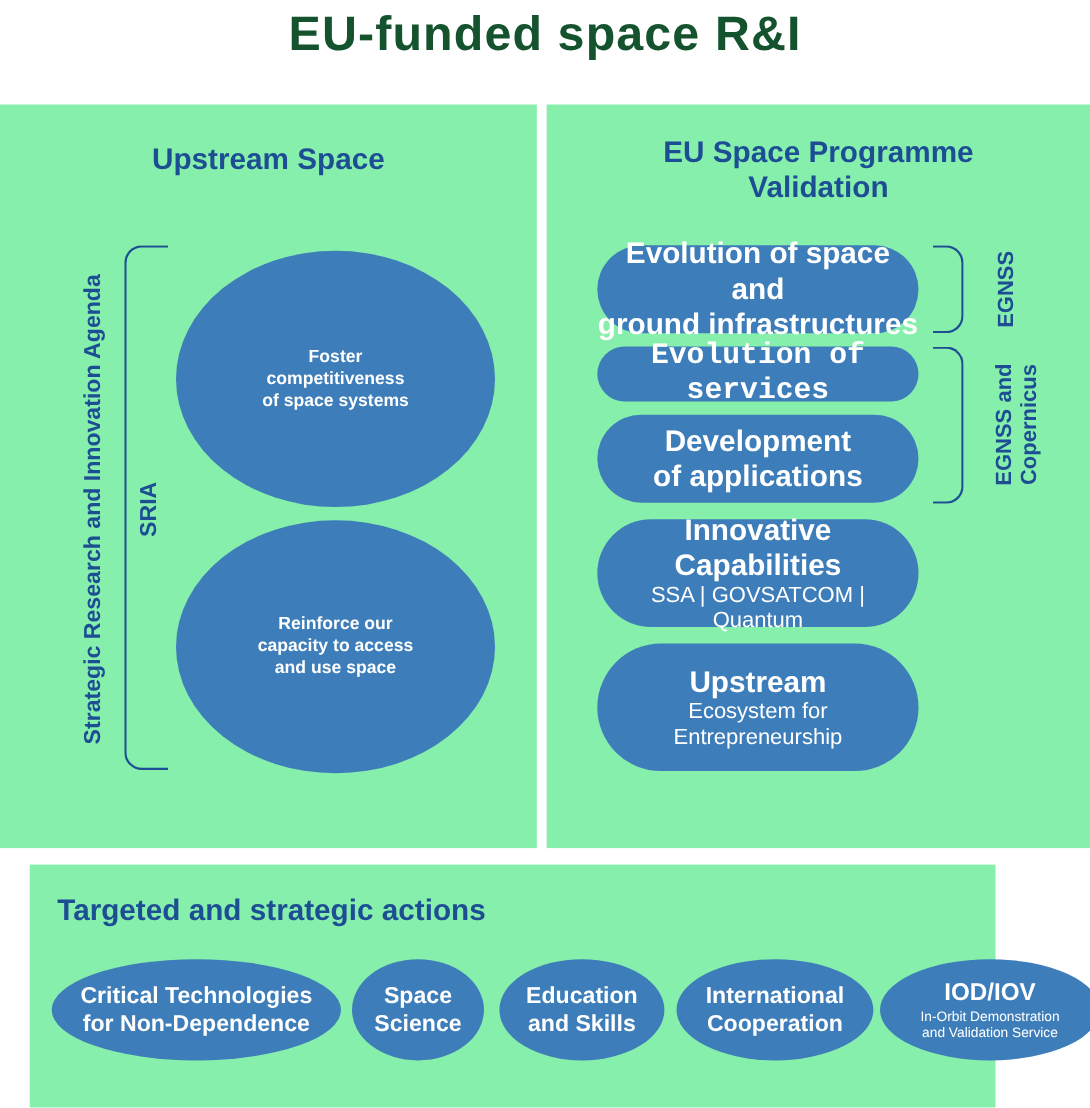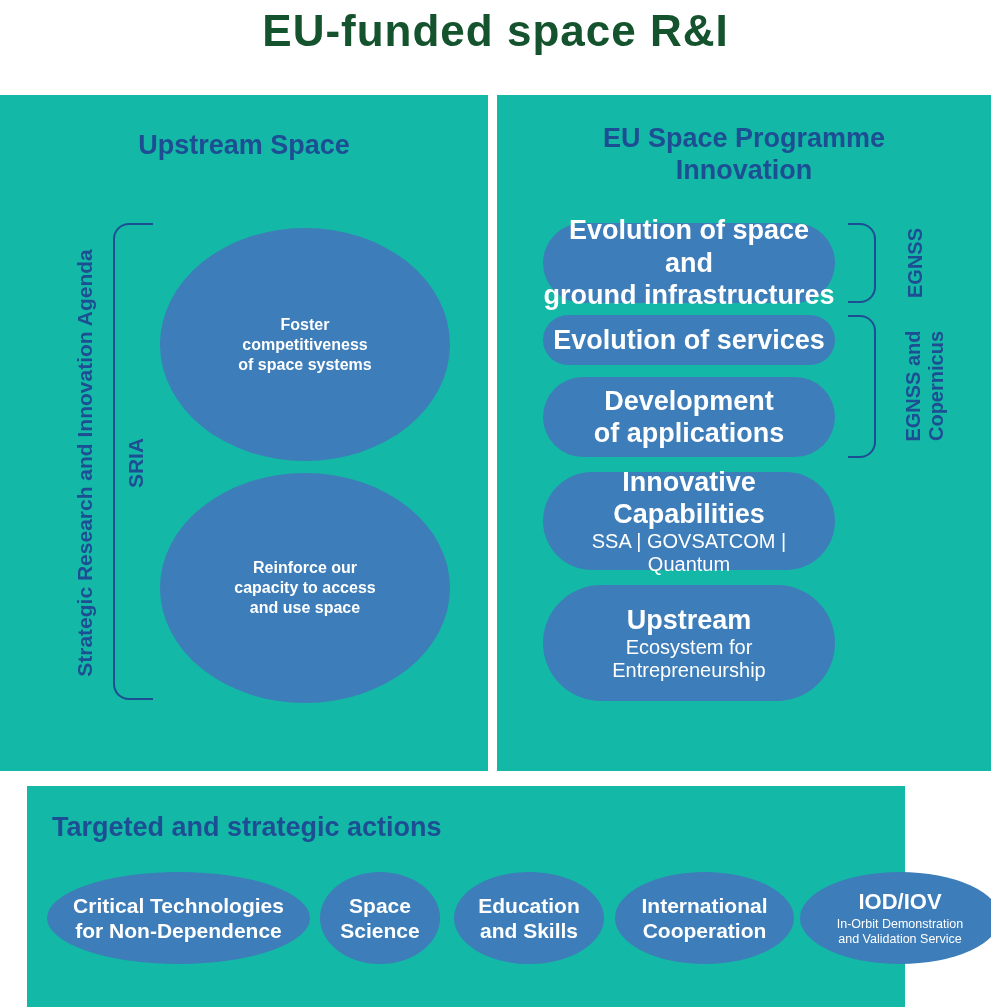--- a/index.html
+++ b/index.html
@@ -12,21 +12,21 @@
   }
   .stage { position: absolute; left: 0; top: 0; width: 991px; height: 1007px; }
 
   .main-title {
     position: absolute; left: 0; top: 6px; width: 991px;
     text-align: center;
     font-size: 44px; font-weight: 800; letter-spacing: 1px;
     color: #14532d;
   }
 
-  .panel { position: absolute; background: #14b8a6; }
+  .panel { position: absolute; background: #86efac; }
   .panel-left  { left: 0;   top: 95px;  width: 488px; height: 676px; }
   .panel-right { left: 497px; top: 95px; width: 494px; height: 676px; }
   .panel-bottom{ left: 0;   top: 786px; width: 878px; height: 221px; margin-left: 27px; }
 
   .section-heading {
     color: #1d4e94; font-weight: 800; font-size: 27px;
     line-height: 1.18; white-space: pre-line;
   }
   .heading-upstream { position: absolute; left: 0; top: 35px; width: 100%; text-align: center; }
   .heading-programme { position: absolute; left: 0; top: 28px; width: 100%; text-align: center; }
@@ -74,21 +74,21 @@
 
   .pill {
     position: absolute; left: 46px; width: 292px;
     background: #3d7db9; border-radius: 999px;
     display: flex; flex-direction: column; align-items: center; justify-content: center;
     color: #ffffff; text-align: center;
   }
   .pill-title { font-size: 27px; font-weight: 800; line-height: 1.2; white-space: pre-line; }
   .pill-subtitle { font-size: 20px; font-weight: 400; line-height: 1.15; white-space: pre-line; }
   .pill-1 { top: 128px; height: 80px; }
-  .pill-2 { top: 220px; height: 50px; }
+  .pill-2 { top: 220px; height: 50px; font-family: Liberation Mono, monospace; }
   .pill-3 { top: 282px; height: 80px; }
   .pill-4 { top: 377px; height: 98px; }
   .pill-5 { top: 490px; height: 116px; }
 
   .action-ellipse {
     position: absolute; top: 86px; height: 92px;
     background: #3d7db9; border-radius: 50%;
     display: flex; flex-direction: column; align-items: center; justify-content: center;
     color: #ffffff; text-align: center;
   }
@@ -126,21 +126,21 @@
 
     <div class="blue-ellipse ellipse-2">
       <div class="ellipse-text">Reinforce our
 capacity to access
 and use space</div>
     </div>
   </section>
 
   <section class="panel panel-right">
     <h2 class="section-heading heading-programme">EU Space Programme
-Innovation</h2>
+Validation</h2>
 
     <div class="pill pill-1">
       <div class="pill-title">Evolution of space and
 ground infrastructures</div>
     </div>
 
     <div class="pill pill-2">
       <div class="pill-title">Evolution of services</div>
     </div>
 

